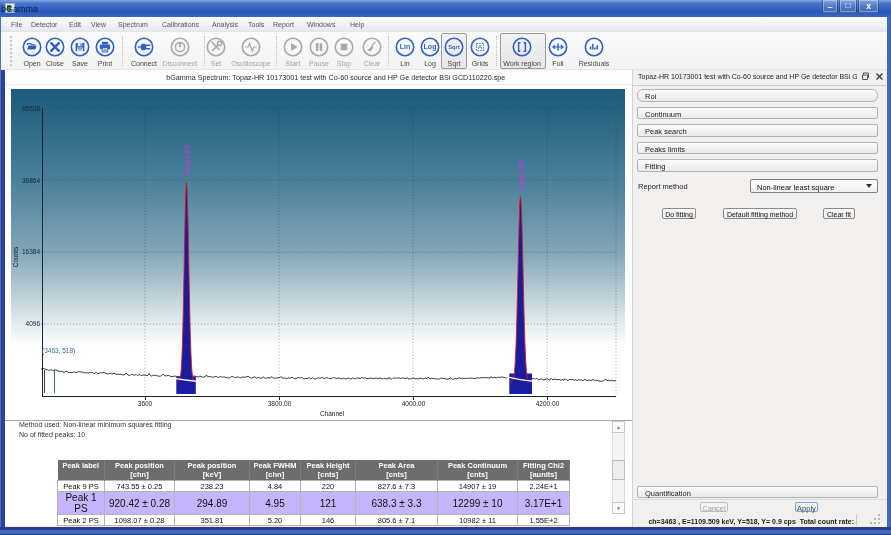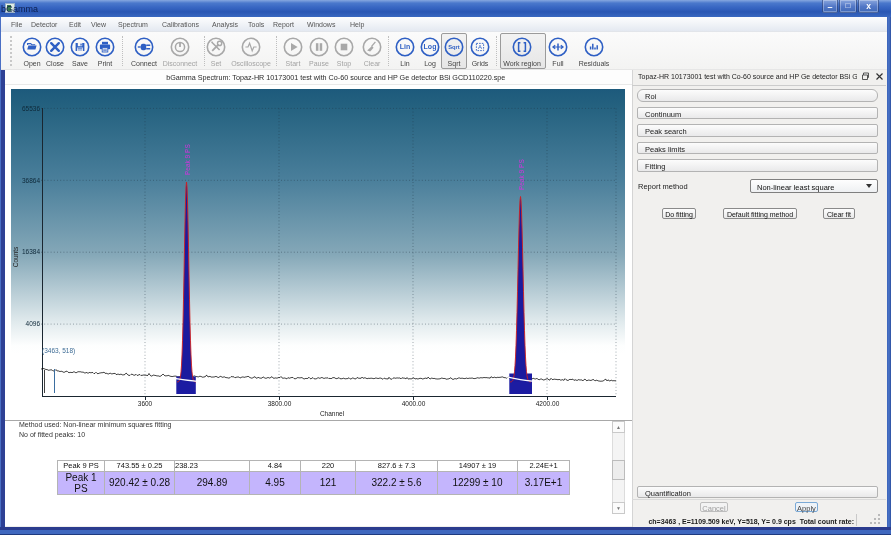--- a/index.html
+++ b/index.html
@@ -293,39 +293,59 @@
     <path d="M160,288.8 Q173,291 189,292.6" fill="none" stroke="#fff" stroke-width="1.3"></path>
     <path d="M495,287.6 Q507,290.6 524,292.4" fill="none" stroke="#fff" stroke-width="1.3"></path>
     <text x="178.5" y="86" font-size="6.5" fill="#d92fe2" transform="rotate(-90 178.5 86)">Peak 9 PS</text>
     <text x="512.5" y="101" font-size="6.5" fill="#d92fe2" transform="rotate(-90 512.5 101)">Peak 9 PS</text>
   </svg>
 <div class="abs" style="left:4.5px;top:420px;width:627.5px;height:1px;background:#a8a8a8"></div>
 <div class="abs" style="left:19px;top:420.5px;font-size:7px;color:#333;width:400px">Method used: Non-linear minimum squares fitting</div>
 <div class="abs" style="left:19px;top:430.5px;font-size:7px;color:#333">No of fitted peaks: 10</div>
 <table style="position:absolute;left:57px;top:459.5px;border-collapse:collapse;table-layout:fixed;font-family:'Liberation Sans',sans-serif">
     <tbody>
+      <tr style="background:#6d6d6d;color:#fff;font-size:7.5px;font-weight:bold;height:21px">
+        <td style="width:47px;text-align:center;vertical-align:top;line-height:9.5px;padding-top:1px;border-right:1px solid #7d7d7d">Peak label</td>
+        <td style="width:70px;text-align:center;vertical-align:top;line-height:9.5px;padding-top:1px;border-right:1px solid #7d7d7d">Peak position<br>[chn]</td>
+        <td style="width:75px;text-align:center;vertical-align:top;line-height:9.5px;padding-top:1px;border-right:1px solid #7d7d7d">Peak position<br>[keV]</td>
+        <td style="width:51px;text-align:center;vertical-align:top;line-height:9.5px;padding-top:1px;border-right:1px solid #7d7d7d">Peak FWHM<br>[chn]</td>
+        <td style="width:55px;text-align:center;vertical-align:top;line-height:9.5px;padding-top:1px;border-right:1px solid #7d7d7d">Peak Height<br>[cnts]</td>
+        <td style="width:82px;text-align:center;vertical-align:top;line-height:9.5px;padding-top:1px;border-right:1px solid #7d7d7d">Peak Area<br>[cnts]</td>
+        <td style="width:80px;text-align:center;vertical-align:top;line-height:9.5px;padding-top:1px;border-right:1px solid #7d7d7d">Peak Continuum<br>[cnts]</td>
+        <td style="width:52px;text-align:center;vertical-align:top;line-height:9.5px;padding-top:1px;border-right:1px solid #7d7d7d">Fitting Chi2<br>[aunits]</td>
+      </tr>
       <tr style="font-size:7.5px;height:11px;background:#fff">
         <td style="width:47px;text-align:center;color:#111;border:1px solid #b4b4b4;padding:0">Peak 9 PS</td>
         <td style="width:70px;text-align:center;color:#111;border:1px solid #b4b4b4;padding:0">743.55 ± 0.25</td>
-        <td style="width:75px;color:#111;border:1px solid #b4b4b4;padding:0">238.23</td>
+        <td style="width:75px;text-align:center;color:#111;border:1px solid #b4b4b4;padding:0">238.23</td>
         <td style="width:51px;text-align:center;color:#111;border:1px solid #b4b4b4;padding:0">4.84</td>
         <td style="width:55px;text-align:center;color:#111;border:1px solid #b4b4b4;padding:0">220</td>
         <td style="width:82px;text-align:center;color:#111;border:1px solid #b4b4b4;padding:0">827.6 ± 7.3</td>
         <td style="width:80px;text-align:center;color:#111;border:1px solid #b4b4b4;padding:0">14907 ± 19</td>
         <td style="width:52px;text-align:center;color:#111;border:1px solid #b4b4b4;padding:0">2.24E+1</td>
       </tr>
       <tr style="font-size:10px;height:11px;background:#c4b5fd">
         <td style="width:47px;text-align:center;color:#111;border:1px solid #b4b4b4;padding:0">Peak 1 PS</td>
         <td style="width:70px;text-align:center;color:#111;border:1px solid #b4b4b4;padding:0">920.42 ± 0.28</td>
         <td style="width:75px;text-align:center;color:#111;border:1px solid #b4b4b4;padding:0">294.89</td>
         <td style="width:51px;text-align:center;color:#111;border:1px solid #b4b4b4;padding:0">4.95</td>
         <td style="width:55px;text-align:center;color:#111;border:1px solid #b4b4b4;padding:0">121</td>
-        <td style="width:82px;text-align:center;color:#111;border:1px solid #b4b4b4;padding:0">322.2 ± 5.6</td>
+        <td style="width:82px;text-align:center;color:#111;border:1px solid #b4b4b4;padding:0">638.3 ± 3.3</td>
         <td style="width:80px;text-align:center;color:#111;border:1px solid #b4b4b4;padding:0">12299 ± 10</td>
         <td style="width:52px;text-align:center;color:#111;border:1px solid #b4b4b4;padding:0">3.17E+1</td>
+      </tr>
+      <tr style="font-size:7.5px;height:11px;background:#fff">
+        <td style="width:47px;text-align:center;color:#111;border:1px solid #b4b4b4;padding:0">Peak 2 PS</td>
+        <td style="width:70px;text-align:center;color:#111;border:1px solid #b4b4b4;padding:0">1098.07 ± 0.28</td>
+        <td style="width:75px;text-align:center;color:#111;border:1px solid #b4b4b4;padding:0">351.81</td>
+        <td style="width:51px;text-align:center;color:#111;border:1px solid #b4b4b4;padding:0">5.20</td>
+        <td style="width:55px;text-align:center;color:#111;border:1px solid #b4b4b4;padding:0">146</td>
+        <td style="width:82px;text-align:center;color:#111;border:1px solid #b4b4b4;padding:0">805.6 ± 7.1</td>
+        <td style="width:80px;text-align:center;color:#111;border:1px solid #b4b4b4;padding:0">10982 ± 11</td>
+        <td style="width:52px;text-align:center;color:#111;border:1px solid #b4b4b4;padding:0">1.55E+2</td>
       </tr>
     </tbody>
   </table>
 <div class="abs" style="left:612px;top:421px;width:13px;height:93px;background:#f4f4f4;border:1px solid #dcdcdc"></div>
 <div class="abs" style="left:612px;top:421px;width:13px;height:12px;background:#fbfbfb;border:1px solid #c9c9c9;text-align:center;font-size:5px;color:#777;line-height:11px">▲</div>
 <div class="abs" style="left:612px;top:460px;width:13px;height:20px;background:#ededed;border:1px solid #bcbcbc"></div>
 <div class="abs" style="left:612px;top:502px;width:13px;height:12px;background:#fbfbfb;border:1px solid #c9c9c9;text-align:center;font-size:5px;color:#777;line-height:11px">▼</div>
 <div class="abs" style="left:632px;top:69.5px;width:254.5px;height:457px;background:#f1f0ee;border-left:1px solid #d4d4d4"></div>
 <div class="abs" style="left:638px;top:73px;width:219px;white-space:nowrap;overflow:hidden;font-size:7px;color:#222">Topaz-HR 10173001 test with Co-60 source and HP Ge detector BSi GCD...</div>
 <svg class="abs" style="left:860px;top:72px" width="9" height="9" viewBox="0 0 9 9">

